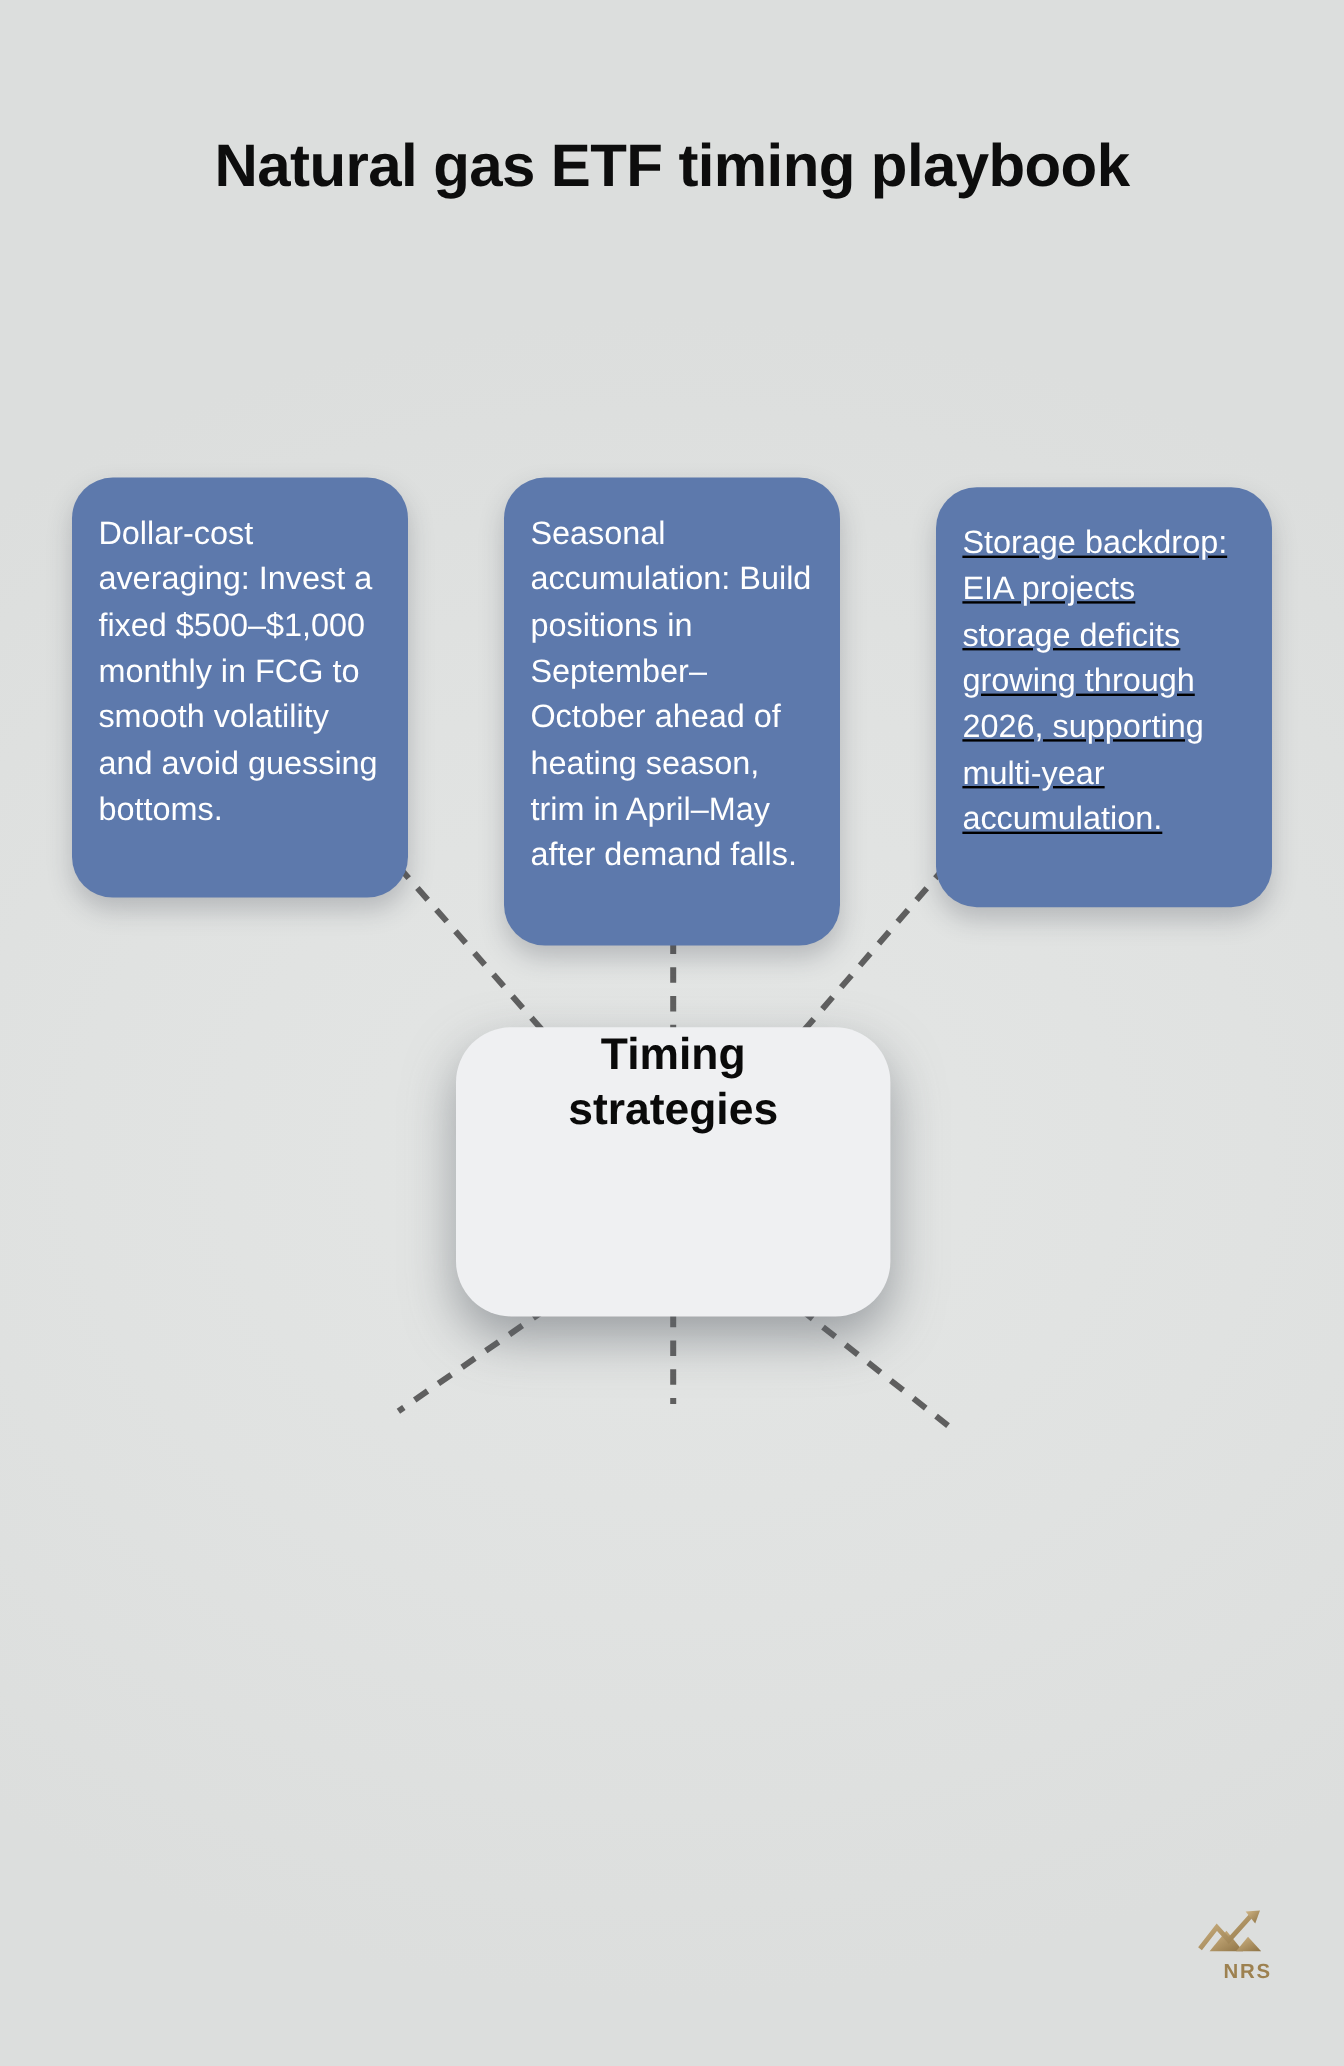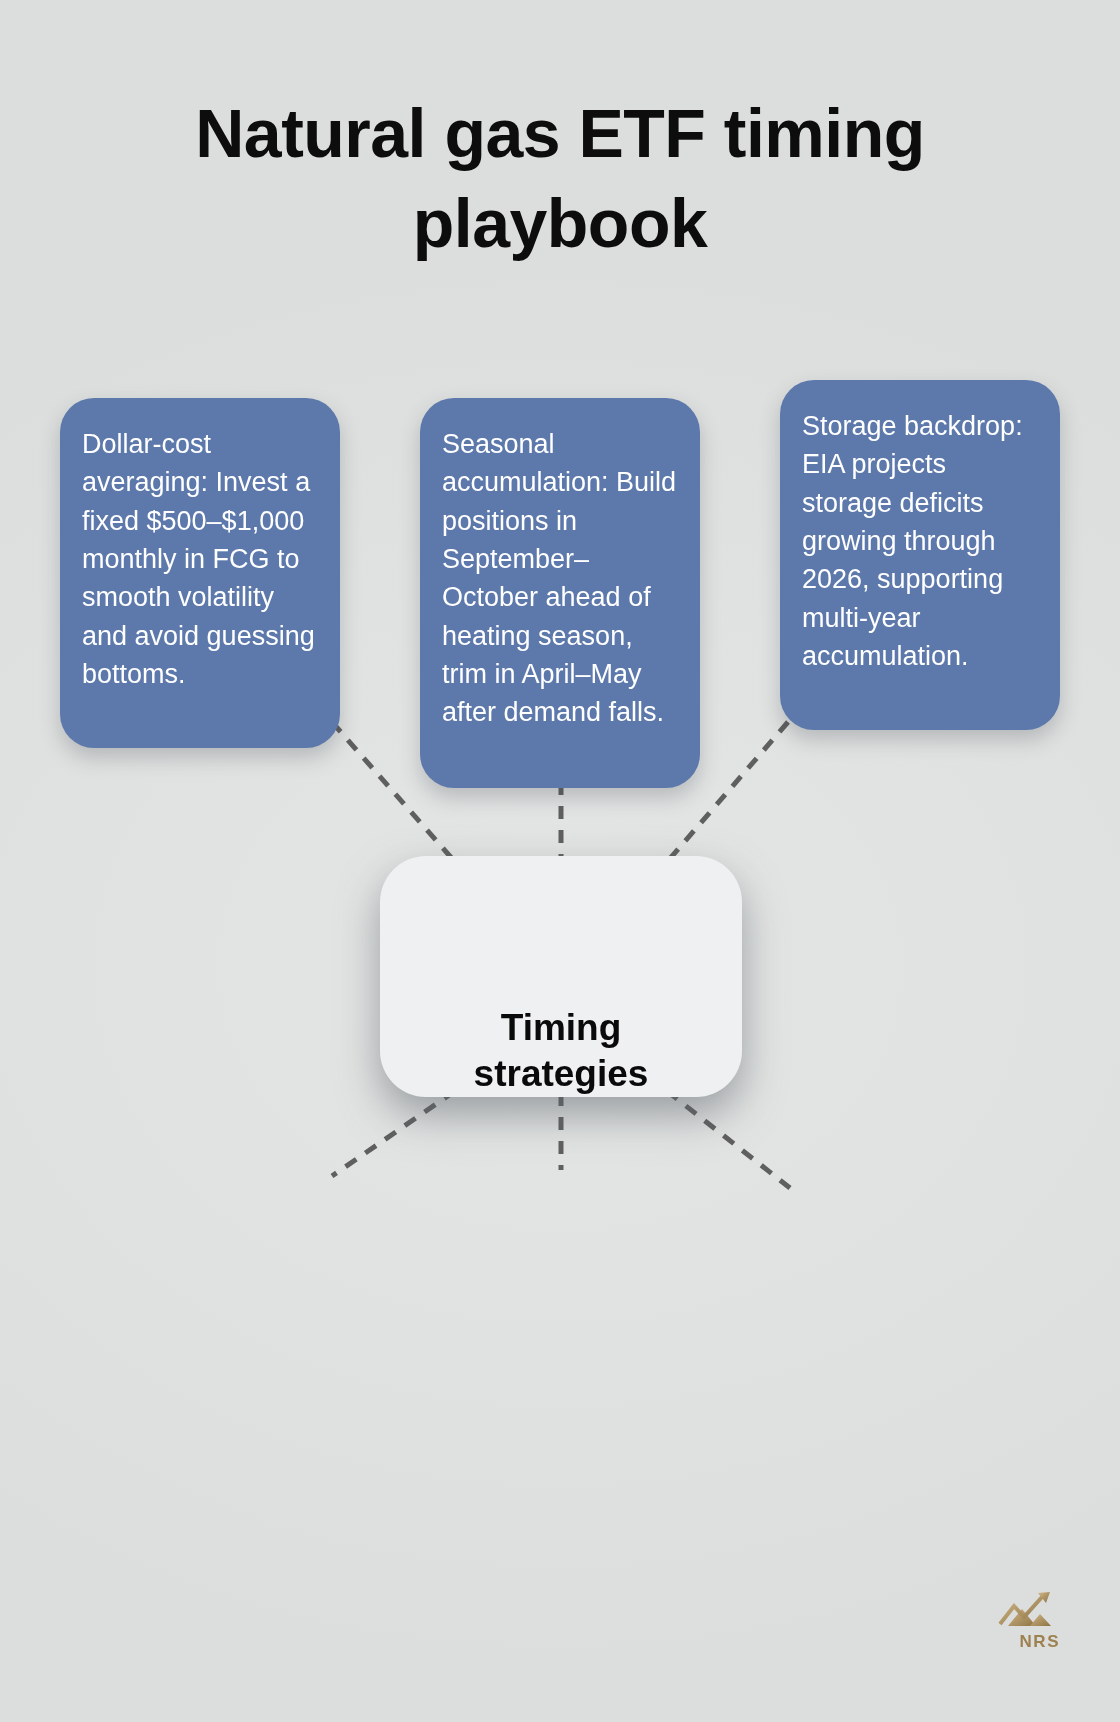--- a/index.html
+++ b/index.html
@@ -14,24 +14,24 @@
     height: 1722px;
     margin: 0 auto;
     background: radial-gradient(ellipse 900px 700px at 50% 56%, #e4e6e5 0%, #e0e2e1 55%, #dcdedd 100%);
     overflow: hidden;
   }
   .page-title {
     position: absolute;
     top: 88px;
     left: 0;
     right: 0;
-    margin: 0;
+    margin: 17px;
     padding: 0 160px;
     text-align: center;
-    font-size: 68px;
+    font-size: 50px;
     font-weight: 700;
     line-height: 1.33;
     letter-spacing: -0.5px;
     color: #0d0d0d;
   }
   .connectors {
     position: absolute;
     top: 0;
     left: 0;
     z-index: 1;
@@ -47,35 +47,35 @@
     z-index: 2;
   }
   .node p {
     margin: 0;
     font-size: 27px;
     line-height: 1.42;
     color: #ffffff;
   }
   .node-tl { left: 60px;  top: 398px; min-height: 350px; }
   .node-tm { left: 420px; top: 398px; min-height: 390px; }
-  .node-tr { left: 780px; top: 380px; min-height: 350px; }
+  .node-tr { left: 780px; top: 406px; min-height: 350px; text-decoration: underline; }
   .node-bl { left: 60px;  top: 1166px; min-height: 316px; }
   .node-bm { left: 420px; top: 1166px; min-height: 316px; }
   .node-br { left: 780px; top: 1166px; min-height: 316px; }
   .center-node {
     position: absolute;
     left: 380px;
     top: 856px;
     width: 362px;
     height: 241px;
     background: #eff0f2;
     border-radius: 46px;
     box-shadow: 0 18px 42px rgba(95, 100, 108, 0.55);
     display: flex;
-    align-items: flex-end;
+    align-items: flex-start;
     justify-content: center;
     text-align: center;
     z-index: 2;
   }
   .center-node span {
     display: block;
     max-width: 230px;
     font-size: 37px;
     font-weight: 700;
     line-height: 1.25;

